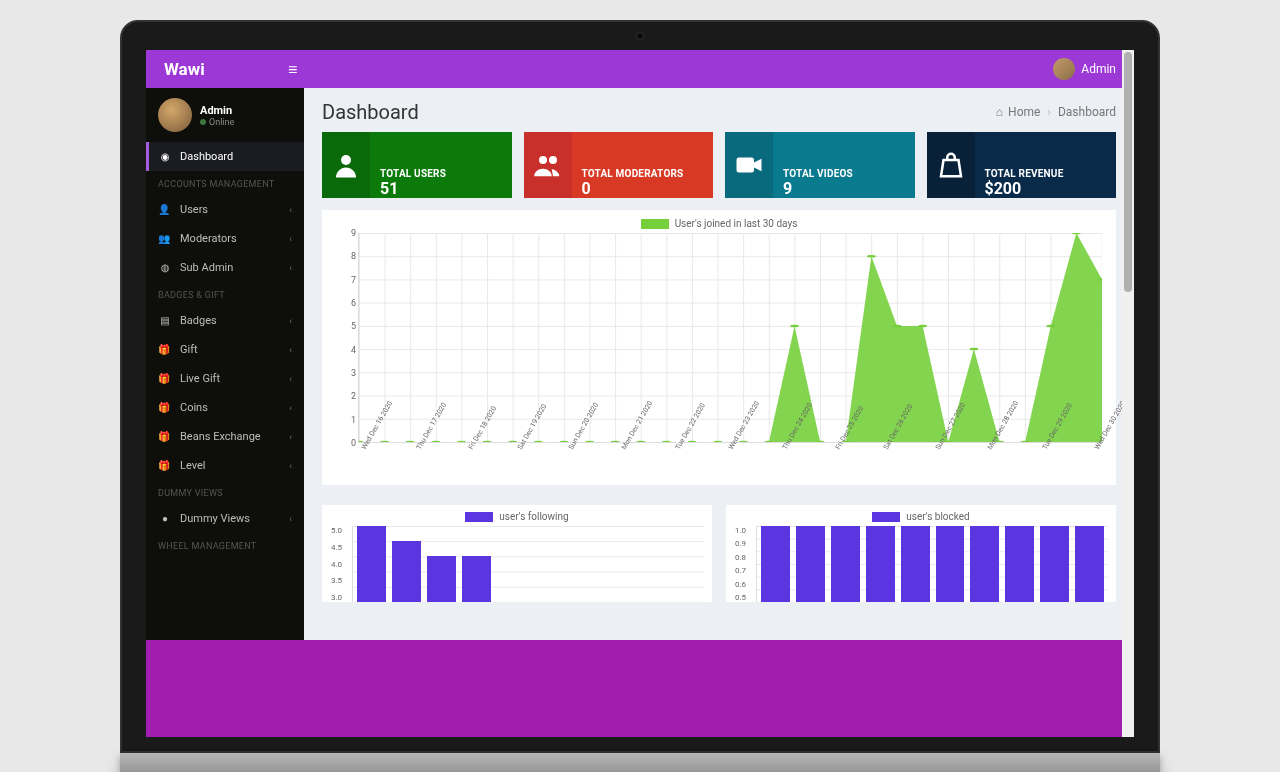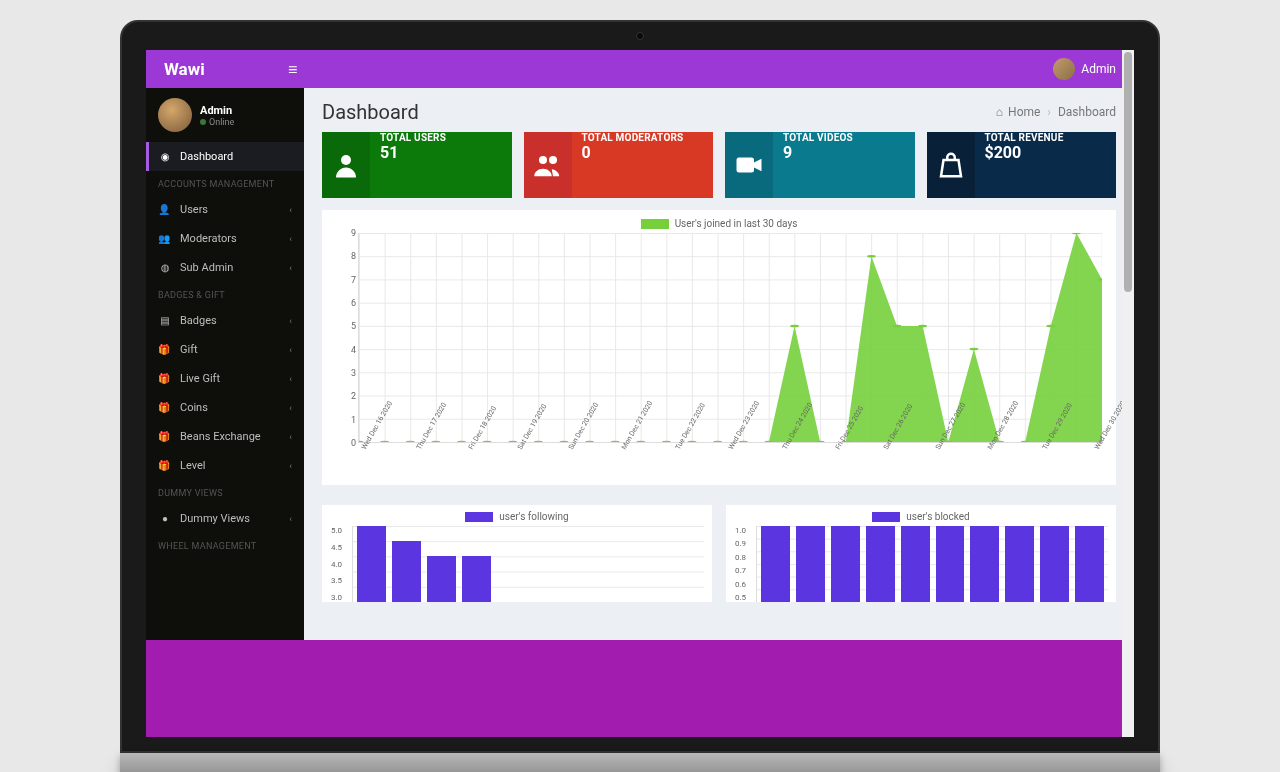--- a/index.html
+++ b/index.html
@@ -35,21 +35,21 @@
 .nav-header{padding:8px 12px 6px;font-size:9px;letter-spacing:.3px;color:#555;text-transform:uppercase}
 
 .main{flex:1;background:#ecf0f5;overflow:hidden;position:relative}
 .page-head{display:flex;align-items:center;padding:12px 18px 8px}
 .page-head h1{font-size:20px;font-weight:400;color:#333}
 .breadcrumb{margin-left:auto;font-size:12px;color:#777}
 .breadcrumb .sep{margin:0 4px;color:#bbb}
 .bc-home-ico{margin-right:2px}
 
 .stat-row{display:flex;gap:12px;padding:0 18px 12px}
-.stat-card{flex:1;height:66px;display:flex;align-items:flex-start;padding:0 10px;color:#fff}
+.stat-card{flex:1;height:66px;display:flex;align-items:flex-end;padding:0 10px;color:#fff}
 .stat-card .ic{width:48px;display:flex;justify-content:center;align-items:center}
 .stat-card .txt .lbl{font-size:10px;font-weight:700;letter-spacing:.2px}
 .stat-card .txt .val{font-size:16px;font-weight:700}
 .sc-green{background:#0b7a0b}
 .sc-green .ic{background:#0a6a0a;height:100%}
 .sc-red{background:#d73925}
 .sc-red .ic{background:#c9302c;height:100%}
 .sc-teal{background:#0a7a8f}
 .sc-teal .ic{background:#096a7d;height:100%}
 .sc-navy{background:#0a2a4a}

